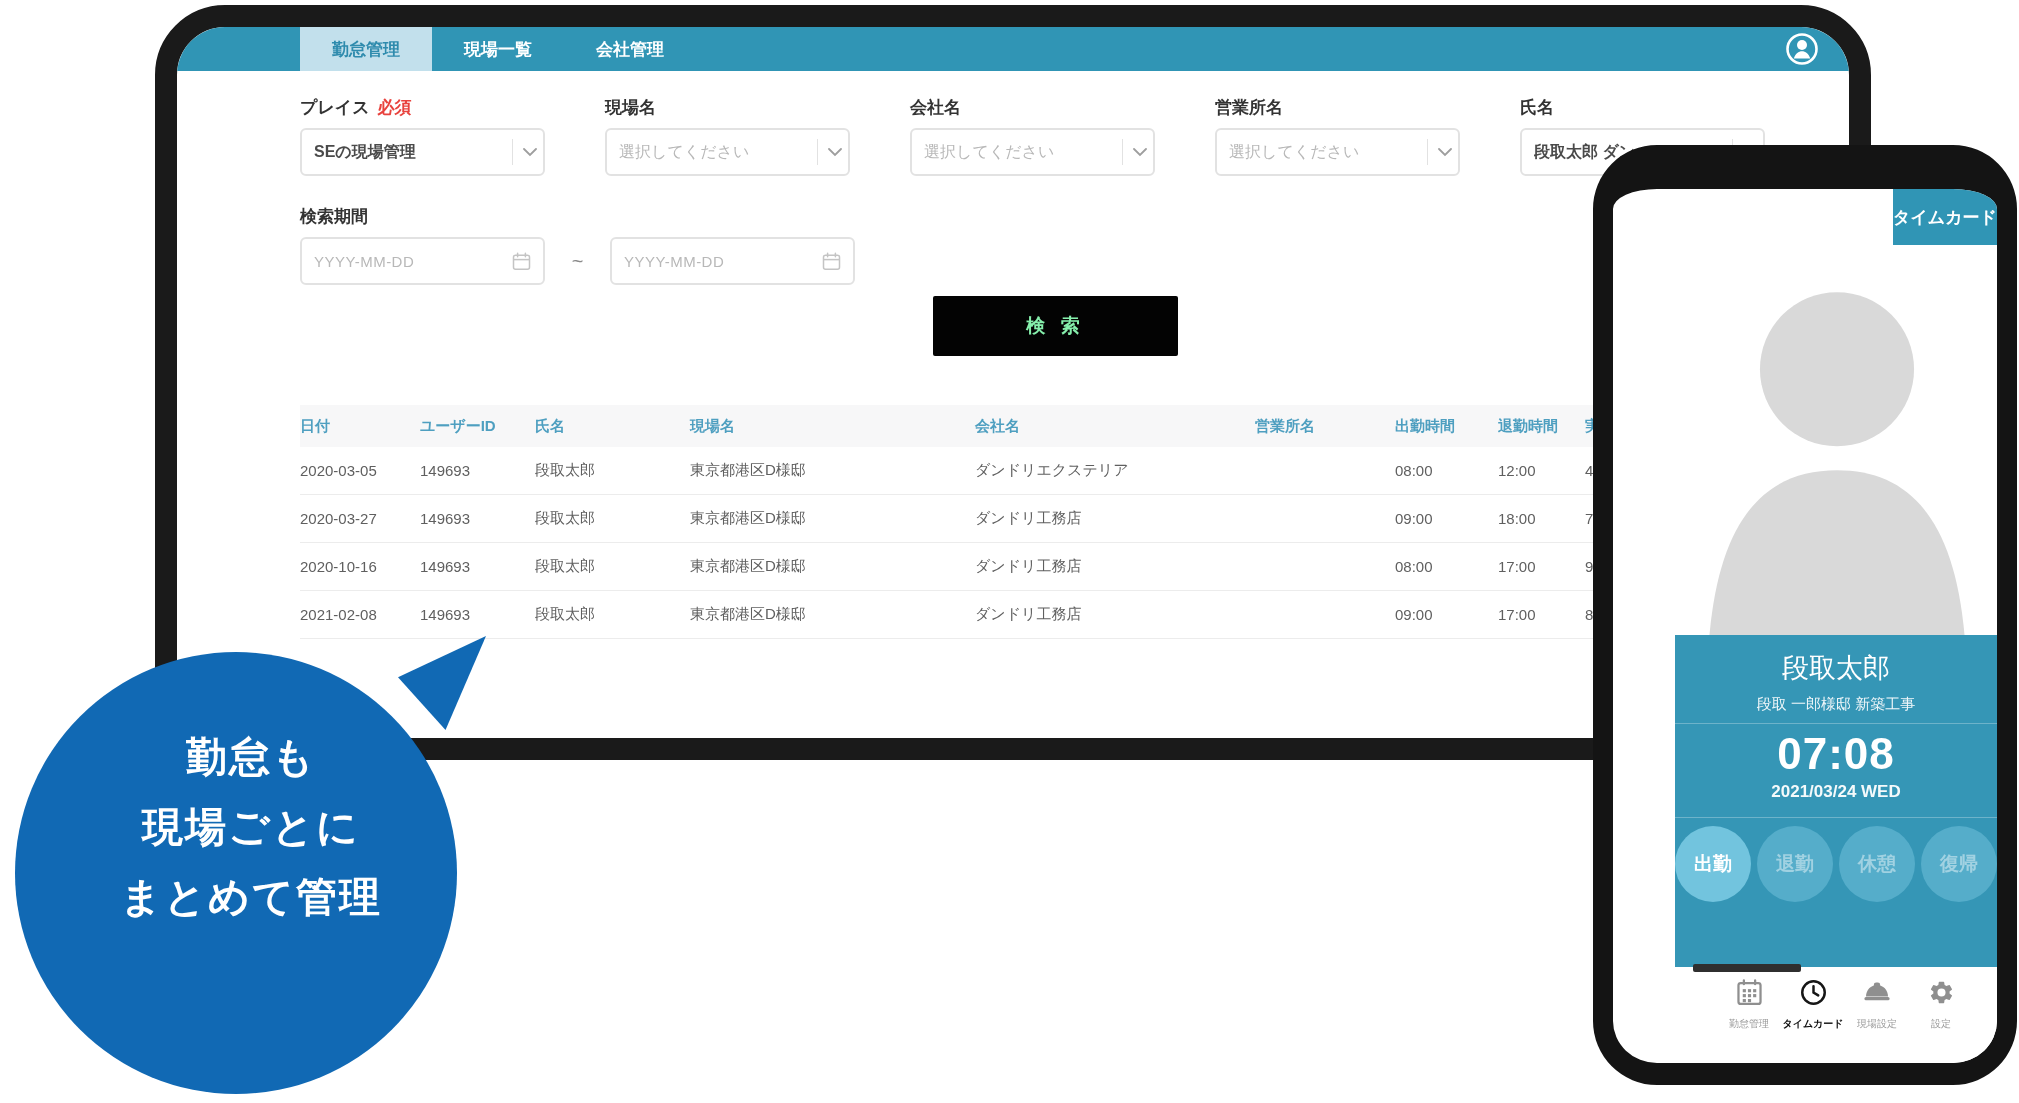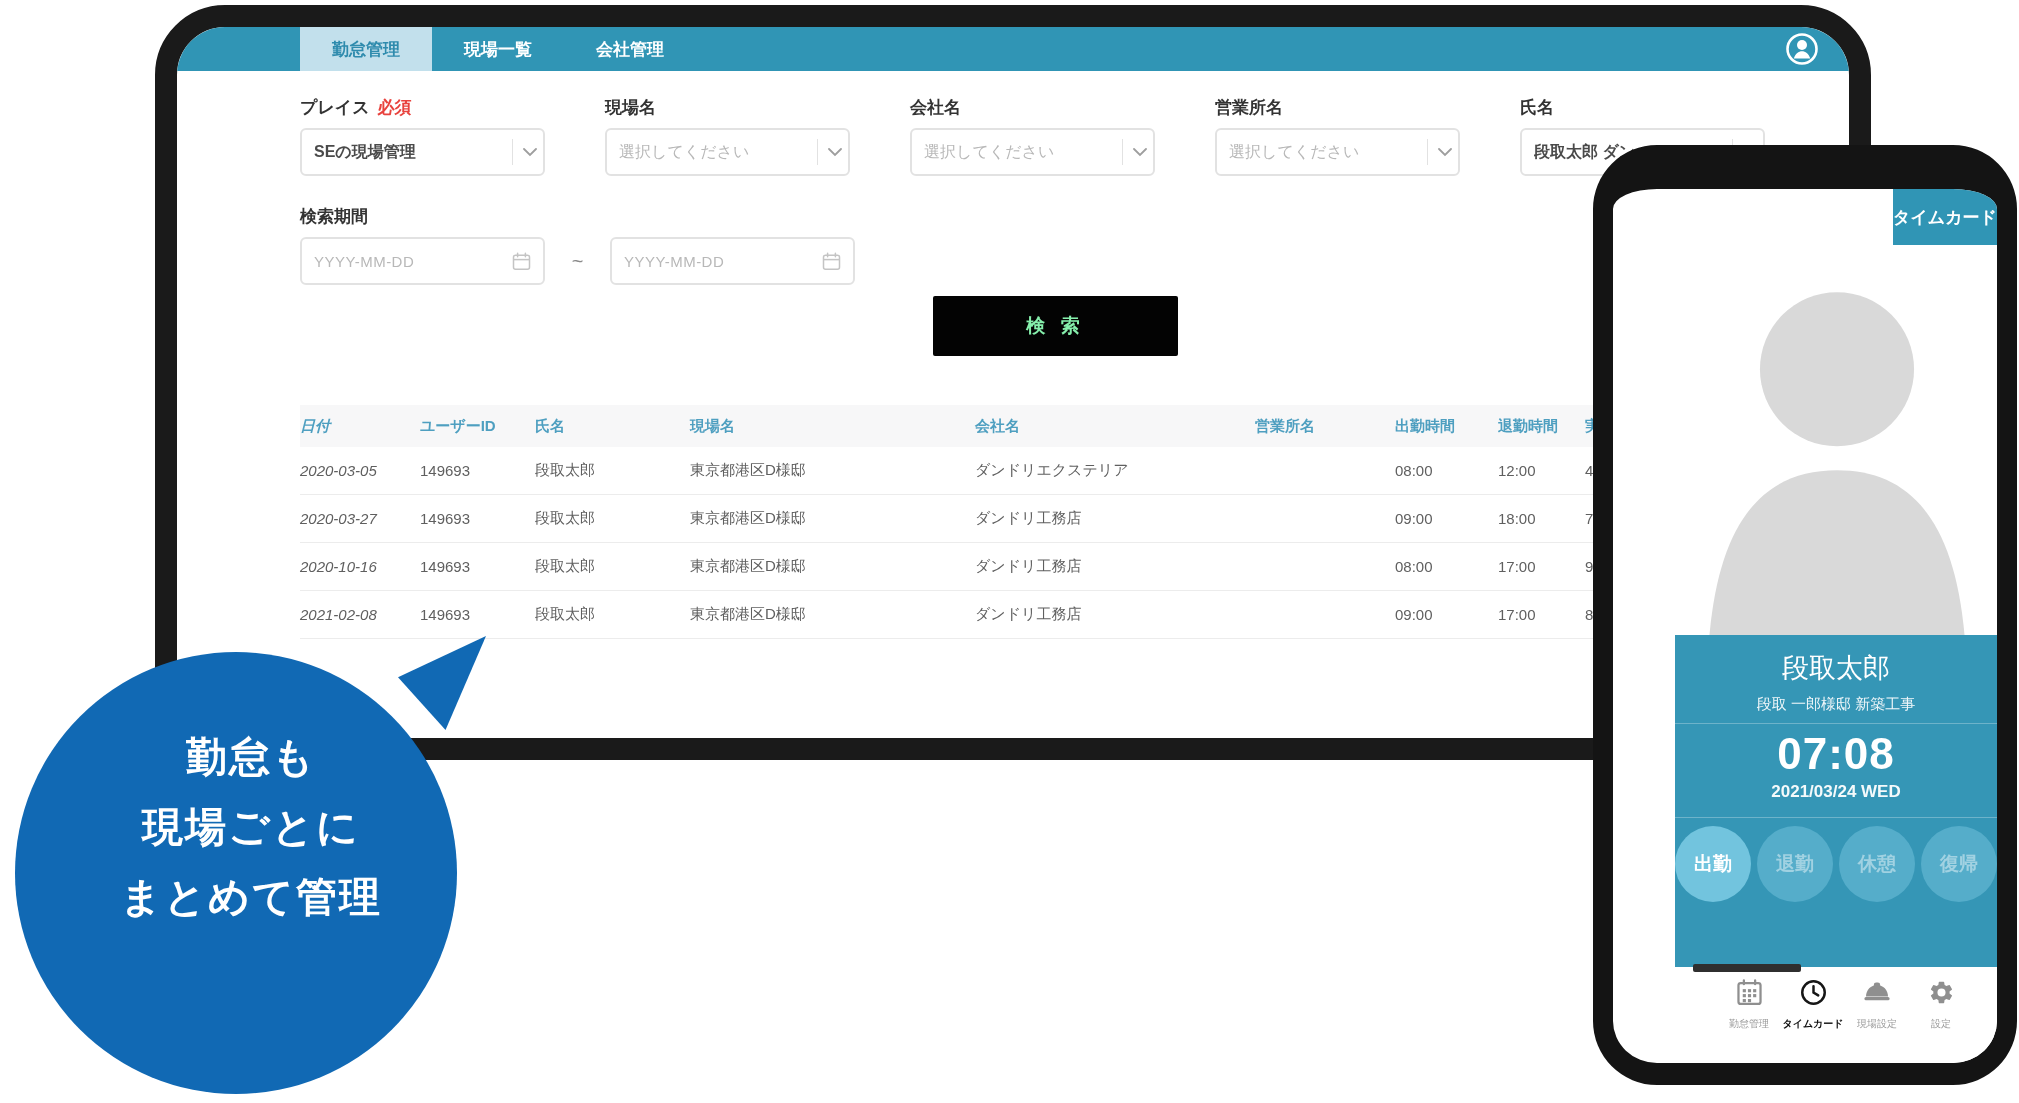--- a/index.html
+++ b/index.html
@@ -37,21 +37,21 @@
   .tilde{width:65px;text-align:center;color:#8a8a8a;font-size:20px;}
 
   .search-btn{position:absolute;left:748px;top:225px;width:245px;height:60px;background:#030303;color:#86efac;
               font-size:19px;font-weight:bold;letter-spacing:5px;display:flex;align-items:center;
               justify-content:center;border-radius:2px;cursor:pointer;margin-left:8px;}
 
   
   .table{position:absolute;left:123px;top:334px;right:0;font-size:15px;}
   .trow{display:flex;align-items:center;height:47px;border-bottom:1px solid #ececec;color:#5f5f5f;}
   .thead{background:#f7f7f8;color:#4e9fc0;font-weight:bold;height:42px;border-bottom:none;}
-  .c0{width:120px;font-style:italic;} .c1{width:115px;} .c2{width:155px;} .c3{width:285px;} .c4{width:280px;}
+  .c0{width:120px;} .c1{width:115px;} .c2{width:155px;} .c3{width:285px;} .c4{width:280px;}
   .c5{width:140px;} .c6{width:103px;} .c7{width:87px;} .c8{width:60px;white-space:nowrap;overflow:hidden;}
 
   
   .phone{position:absolute;left:1593px;top:145px;width:424px;height:940px;box-sizing:border-box;
          border:20px solid #141414;border-top-width:44px;border-bottom-width:22px;border-radius:64px;
          background:#fff;overflow:hidden;z-index:3;}
   .screen{position:absolute;inset:0;display:flex;flex-direction:column;align-items:flex-end;}
   .p-header{height:56px;background:#3095b5;color:#fff;font-size:17px;font-weight:bold;
             display:flex;align-items:center;justify-content:center;flex:none;}
   .p-avatar{height:390px;flex:none;display:flex;align-items:flex-end;justify-content:center;overflow:hidden;background:#fff;}

